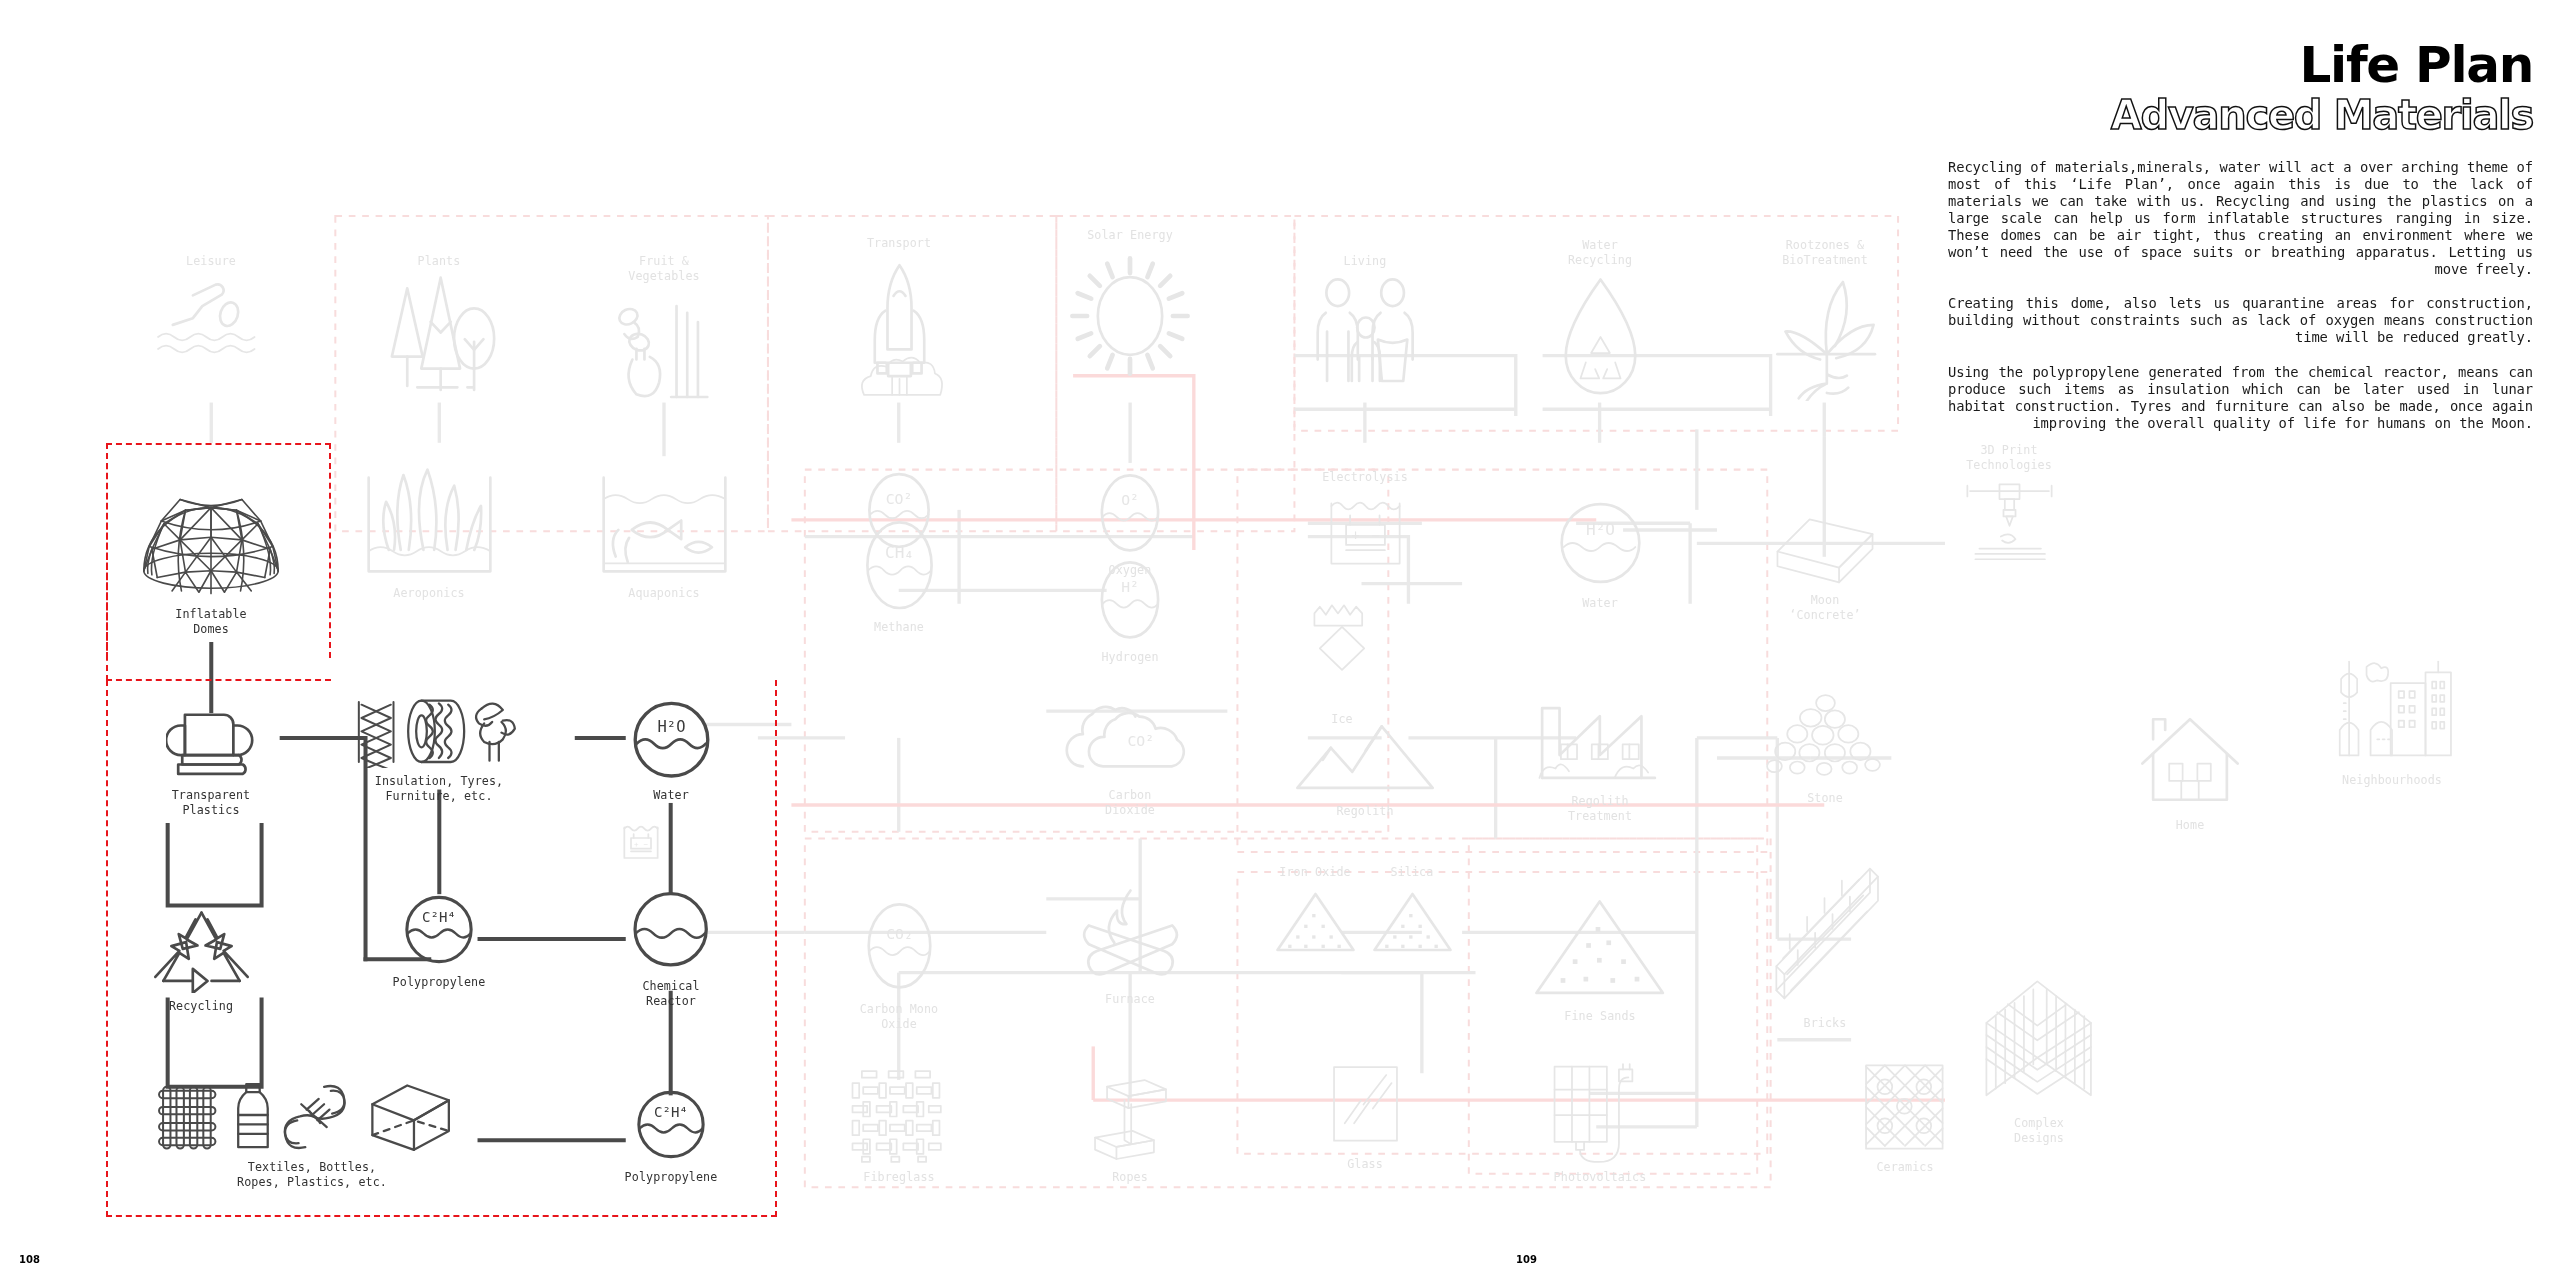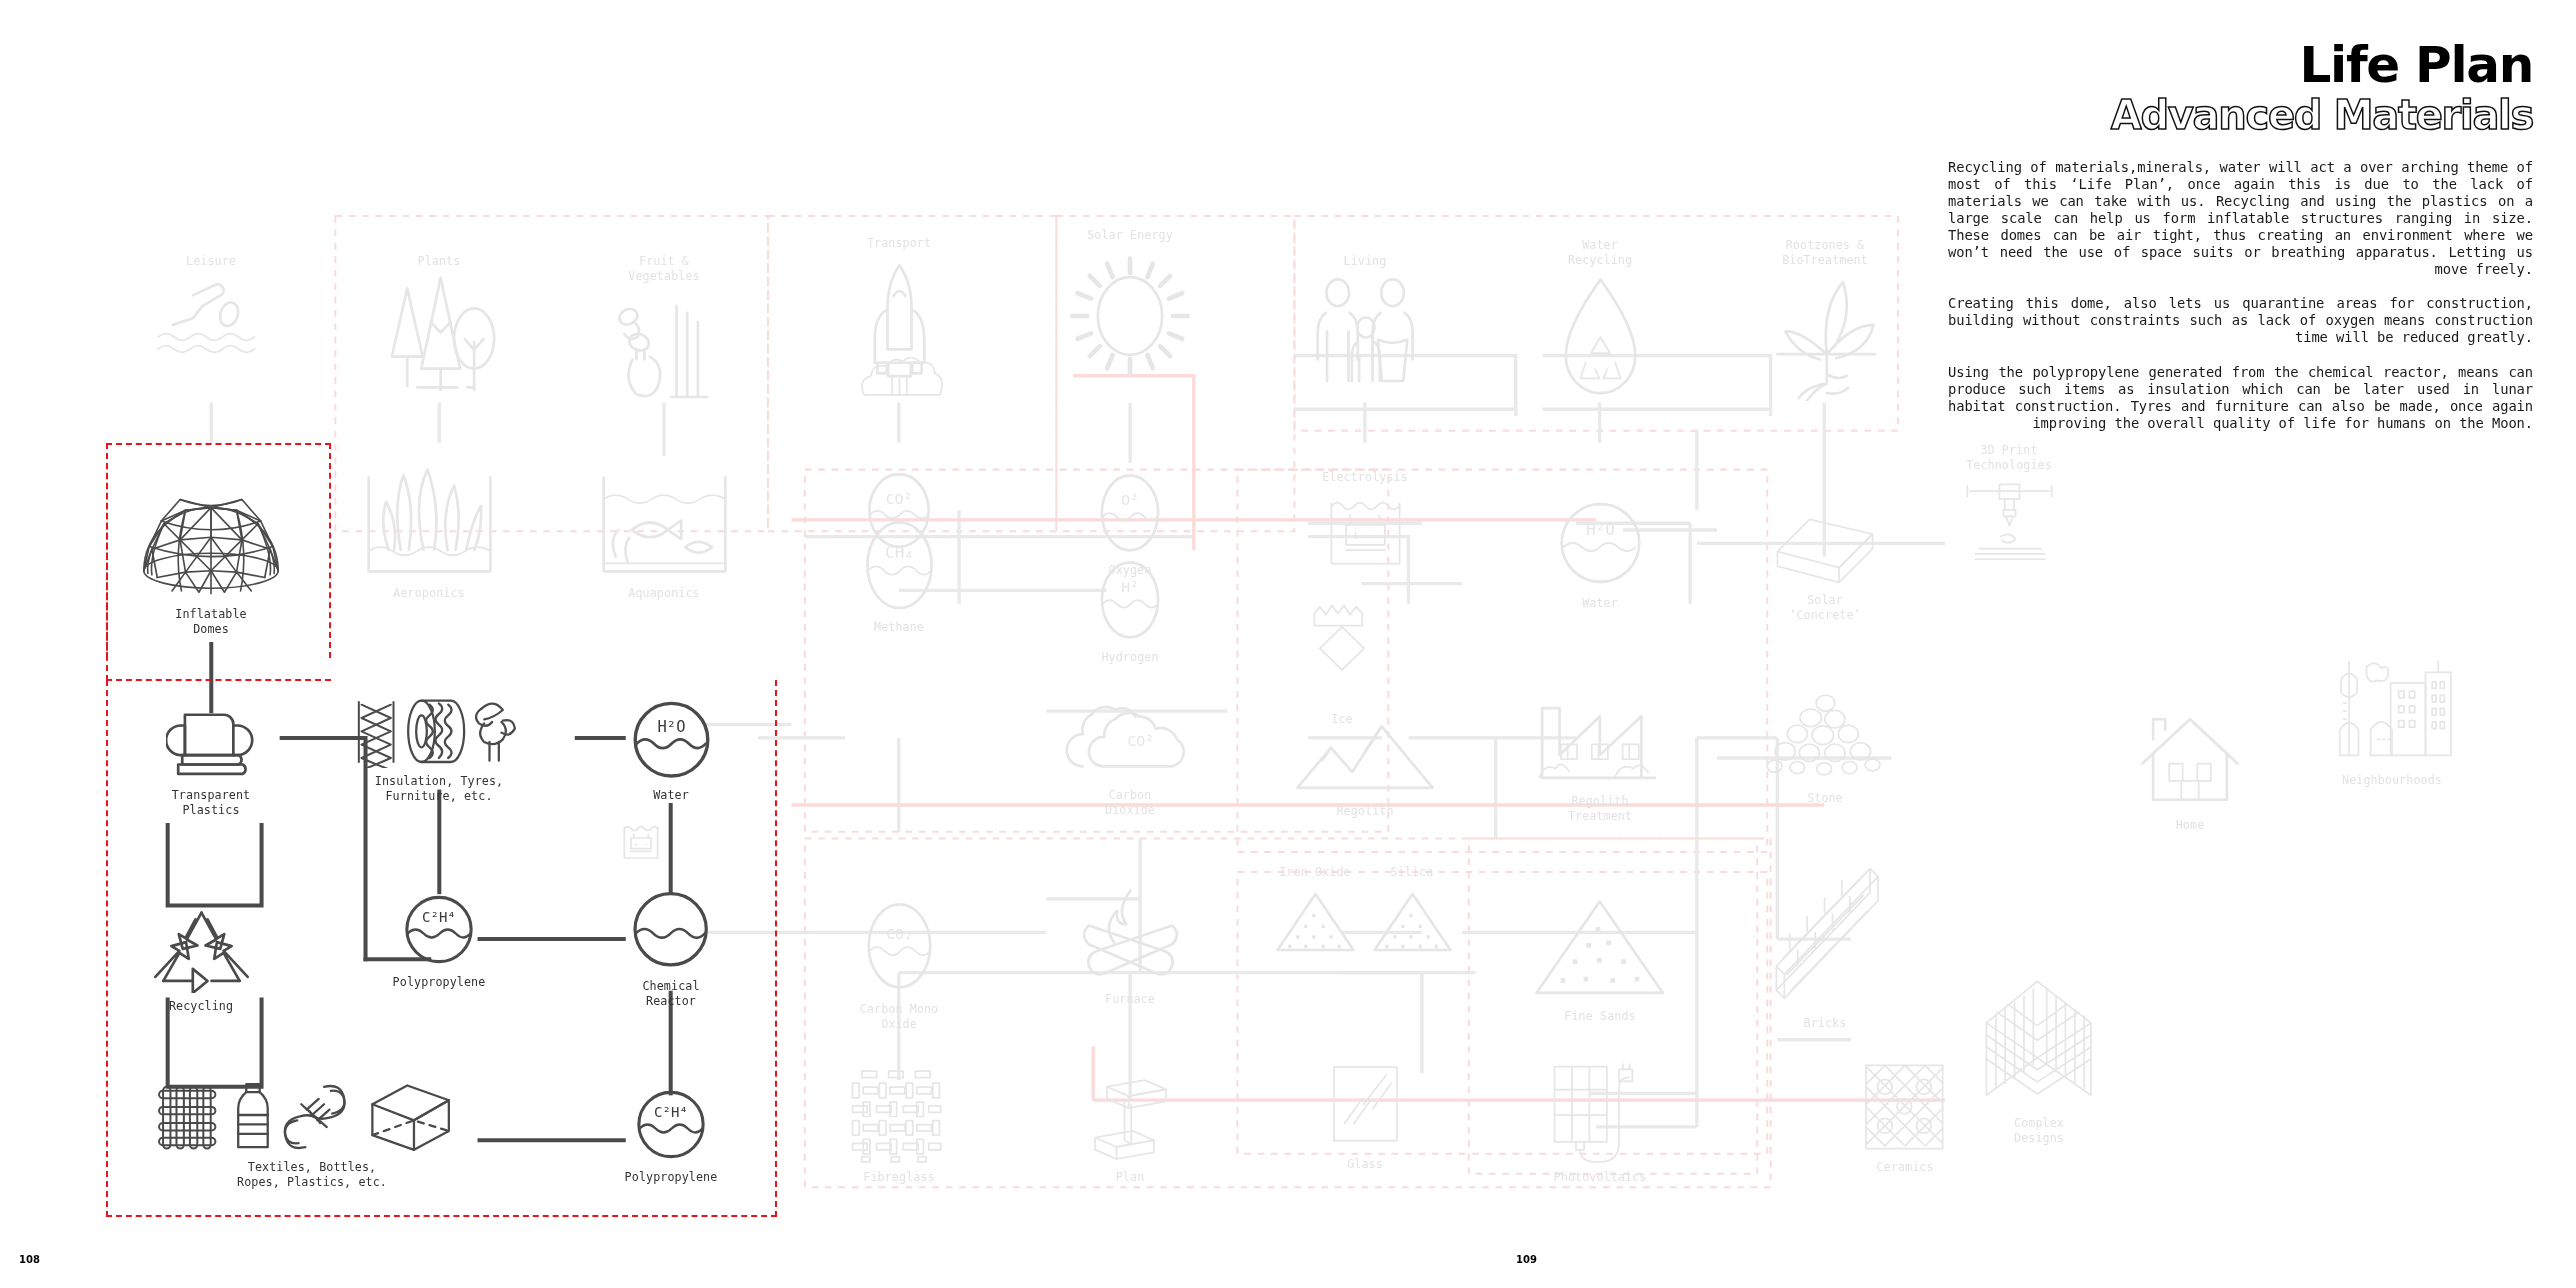--- a/index.html
+++ b/index.html
@@ -441,21 +441,21 @@
       <div class="cap">3D Print
 Technologies</div>
     </div>
 
     <div class="node dim" style="left:1825px; top:510px;">
       <svg class="ico" width="114" height="77" viewBox="0 0 170 115">
         <path class="thin" d="M14 62 L62 14 L156 36 L106 86Z"></path>
         <path class="thin" d="M14 62 V84 L106 108 V86"></path>
         <path class="thin" d="M106 86 L156 36 V58 L106 108"></path>
       </svg>
-      <div class="cap">Solar
+      <div class="cap">Moon
 ‘Concrete’</div>
     </div>
 
 
     <div class="node dim" style="left:1130px; top:691px;">
       <svg class="ico" width="148" height="91" viewBox="0 0 220 135">
         <path d="M40 112 a24 24 0 0 1 0 -48 a26 26 0 0 1 14 -30 a24 24 0 0 1 34 -6 a22 22 0 0 1 30 10"></path>
         <path d="M70 112 a22 22 0 0 1 2 -44 a24 24 0 0 1 16 -26 a26 26 0 0 1 36 -4 a24 24 0 0 1 24 18 a26 26 0 0 1 32 16 a22 22 0 0 1 -8 40Z"></path>
         <text x="126" y="82" text-anchor="middle" font-size="22" font-family="DejaVu Sans Mono, monospace">CO²</text>
       </svg>
@@ -646,21 +646,21 @@
     <div class="node dim" style="left:1130px; top:1073px;">
       <svg class="ico" width="87" height="91" viewBox="0 0 130 135">
         <path class="thin" d="M30 20 L86 10 L118 24 L62 34Z"></path>
         <path class="thin" d="M30 20 V38 L62 52 V34"></path>
         <path class="thin" d="M62 34 L118 24 V42 L62 52"></path>
         <path class="thin" d="M56 40 V100 L66 106 V46"></path>
         <path class="thin" d="M12 96 L68 86 L100 100 L44 110Z"></path>
         <path class="thin" d="M12 96 V114 L44 128 V110"></path>
         <path class="thin" d="M44 110 L100 100 V118 L44 128"></path>
       </svg>
-      <div class="cap">Plan</div>
+      <div class="cap">Ropes</div>
     </div>
 
     <div class="node dim" style="left:1365px; top:1060px;">
       <svg class="ico" width="87" height="91" viewBox="0 0 130 135">
         <rect class="thin" x="18" y="10" width="94" height="110"></rect>
         <g class="thin">
           <path d="M34 94 L58 60"></path>
             <path d="M48 94 L72 60"></path>
           <path d="M62 66 L96 22"></path>
             <path d="M76 72 L104 34"></path>

